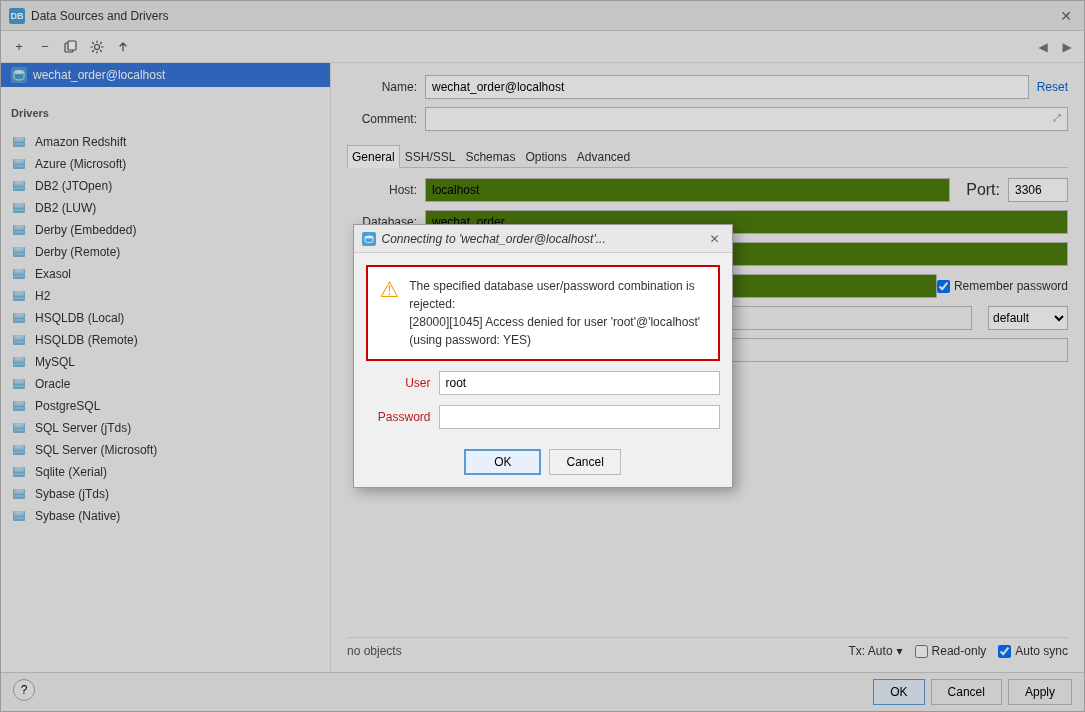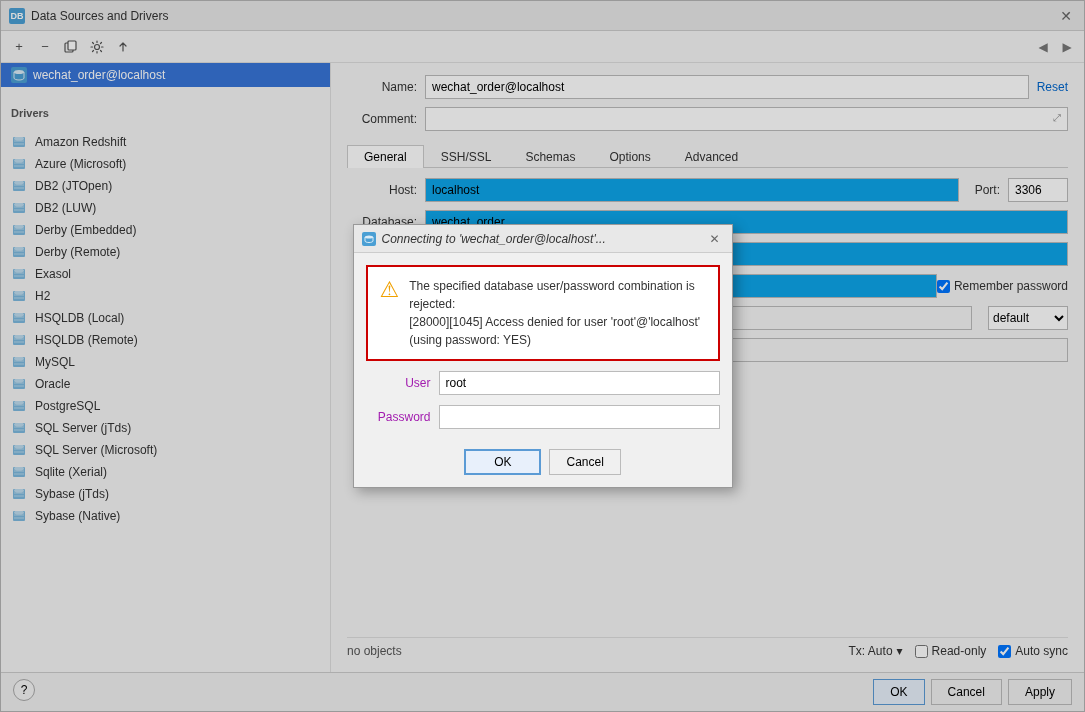--- a/index.html
+++ b/index.html
@@ -226,21 +226,21 @@
 
     
     .tabs {
       display: flex;
       gap: 0;
       margin-bottom: 10px;
       border-bottom: 1px solid #ccc;
       margin-top: 6px;
     }
     .tab {
-      padding: 4px 16px;
+      padding: 4px 4px;
       font-size: 12px;
       cursor: pointer;
       border: 1px solid transparent;
       border-bottom: none;
       background: transparent;
       color: #333;
       margin-bottom: -1px;
     }
     .tab.active {
       background: white;
@@ -260,29 +260,29 @@
       text-align: right;
       font-size: 12px;
       color: #333;
       margin-right: 8px;
       flex-shrink: 0;
     }
     .field-input {
       flex: 1;
       height: 24px;
       border: 1px solid #bbb;
-      background: #0ea5e9;
+      background: #4d7c0f;
       padding: 0 6px;
       font-size: 12px;
       outline: none;
     }
     .port-label {
       margin-left: 16px;
       margin-right: 8px;
-      font-size: 12px;
+      font-size: 16px;
       color: #333;
     }
     .port-input {
       width: 60px;
       height: 24px;
       border: 1px solid #bbb;
       background: white;
       padding: 0 6px;
       font-size: 12px;
       outline: none;
@@ -459,21 +459,21 @@
     }
     .modal-form-row {
       display: flex;
       align-items: center;
       gap: 8px;
     }
     .modal-field-label {
       width: 65px;
       text-align: right;
       font-size: 12px;
-      color: #a21caf;
+      color: #b91c1c;
       flex-shrink: 0;
     }
     .modal-field-input {
       flex: 1;
       height: 24px;
       border: 1px solid #bbb;
       background: white;
       padding: 0 6px;
       font-size: 12px;
       outline: none;

